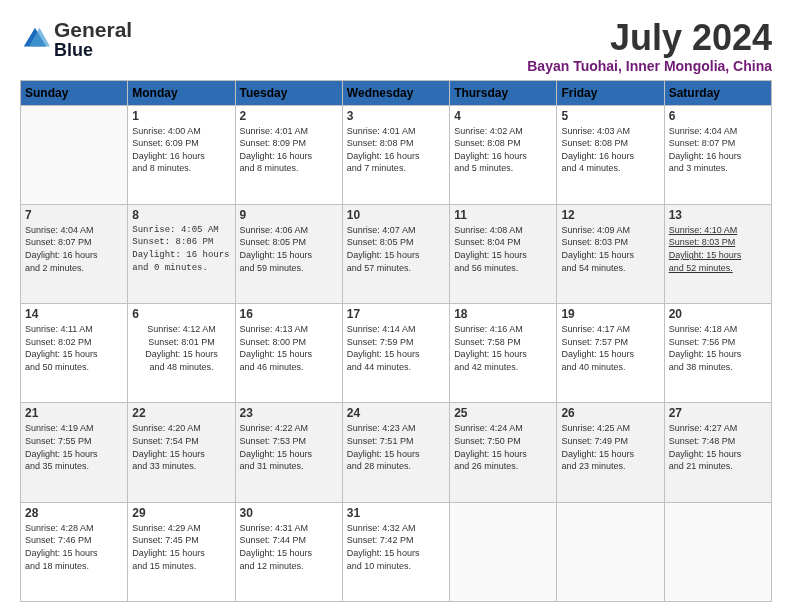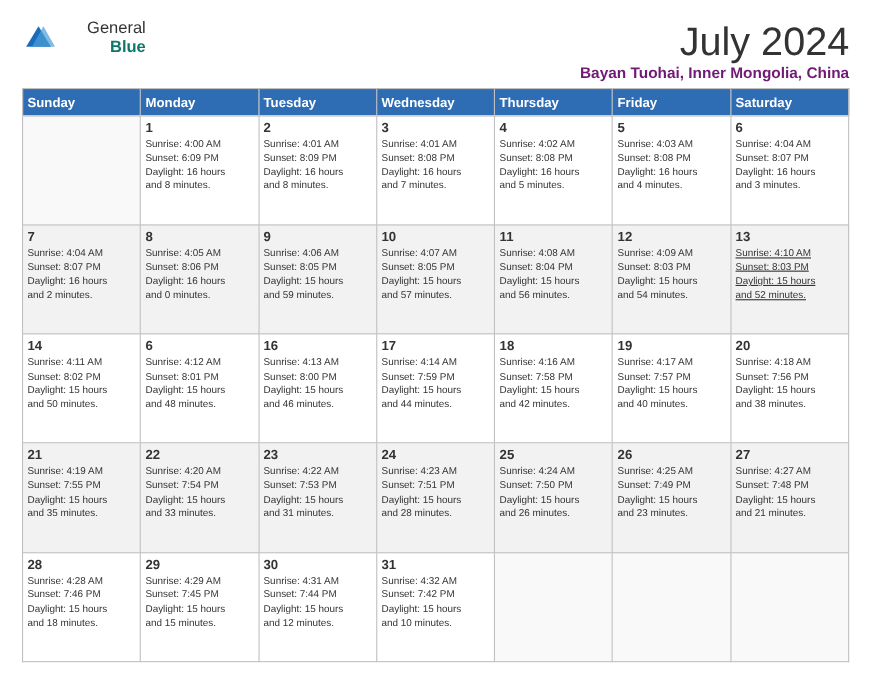--- a/index.html
+++ b/index.html
@@ -27,62 +27,60 @@
       display: flex;
       align-items: center;
       gap: 4px;
     }
     .logo-text {
       display: flex;
       flex-direction: column;
       line-height: 1.1;
     }
     .logo-general {
-      font-size: 15px;
-      font-weight: normal;
-      color: #333;
-      text-align: right;
+      font-size: 21px;
+      font-weight: bold;
+      color: #333;
     }
     .logo-blue {
-      font-size: 15px;
-      font-weight: bold;
-      color: #0f766e;
-      margin-left: 46px;
+      font-size: 18px;
+      font-weight: bold;
+      color: #0f172a;
     }
     .logo-icon {
       width: 30px;
       height: 30px;
     }
     .title-area {
       text-align: right;
     }
     .main-title {
       font-size: 36px;
-      font-weight: normal;
+      font-weight: bold;
       color: #333;
       line-height: 1.1;
     }
     .subtitle {
       font-size: 14px;
       color: #701a75;
       font-weight: bold;
     }
     .calendar {
       flex: 1;
       display: flex;
       flex-direction: column;
     }
     table {
       width: 100%;
       border-collapse: collapse;
       flex: 1;
     }
     thead tr th {
       background-color: #2e6db4;
-      color: #ffffff;
+      color: #000000;
       font-size: 12px;
       padding: 5px 4px;
       text-align: left;
       border: 1px solid #c0c0c0;
     }
     tbody tr td {
       border: 1px solid #c0c0c0;
       vertical-align: top;
       padding: 3px 4px;
       font-size: 9.5px;
@@ -200,21 +198,21 @@
           <tr>
             <td>
               <div class="day-number">7</div>
               <div class="day-info" style="white-space: pre-line;">Sunrise: 4:04 AM
 Sunset: 8:07 PM
 Daylight: 16 hours
 and 2 minutes.</div>
             </td>
             <td>
               <div class="day-number">8</div>
-              <div class="day-info" style="white-space: pre-line;">Sunrise: 4:05 AM
+              <div class="day-info" style="white-space: pre-line; font-family: Liberation Mono, monospace;">Sunrise: 4:05 AM
 Sunset: 8:06 PM
 Daylight: 16 hours
 and 0 minutes.</div>
             </td>
             <td>
               <div class="day-number">9</div>
               <div class="day-info" style="white-space: pre-line;">Sunrise: 4:06 AM
 Sunset: 8:05 PM
 Daylight: 15 hours
 and 59 minutes.</div>
@@ -251,21 +249,21 @@
           <tr>
             <td>
               <div class="day-number">14</div>
               <div class="day-info" style="white-space: pre-line;">Sunrise: 4:11 AM
 Sunset: 8:02 PM
 Daylight: 15 hours
 and 50 minutes.</div>
             </td>
             <td>
               <div class="day-number">6</div>
-              <div class="day-info" style="white-space: pre-line;">Sunrise: 4:12 AM
+              <div class="day-info" style="white-space: pre-line; text-align: center;">Sunrise: 4:12 AM
 Sunset: 8:01 PM
 Daylight: 15 hours
 and 48 minutes.</div>
             </td>
             <td>
               <div class="day-number">16</div>
               <div class="day-info" style="white-space: pre-line;">Sunrise: 4:13 AM
 Sunset: 8:00 PM
 Daylight: 15 hours
 and 46 minutes.</div>

